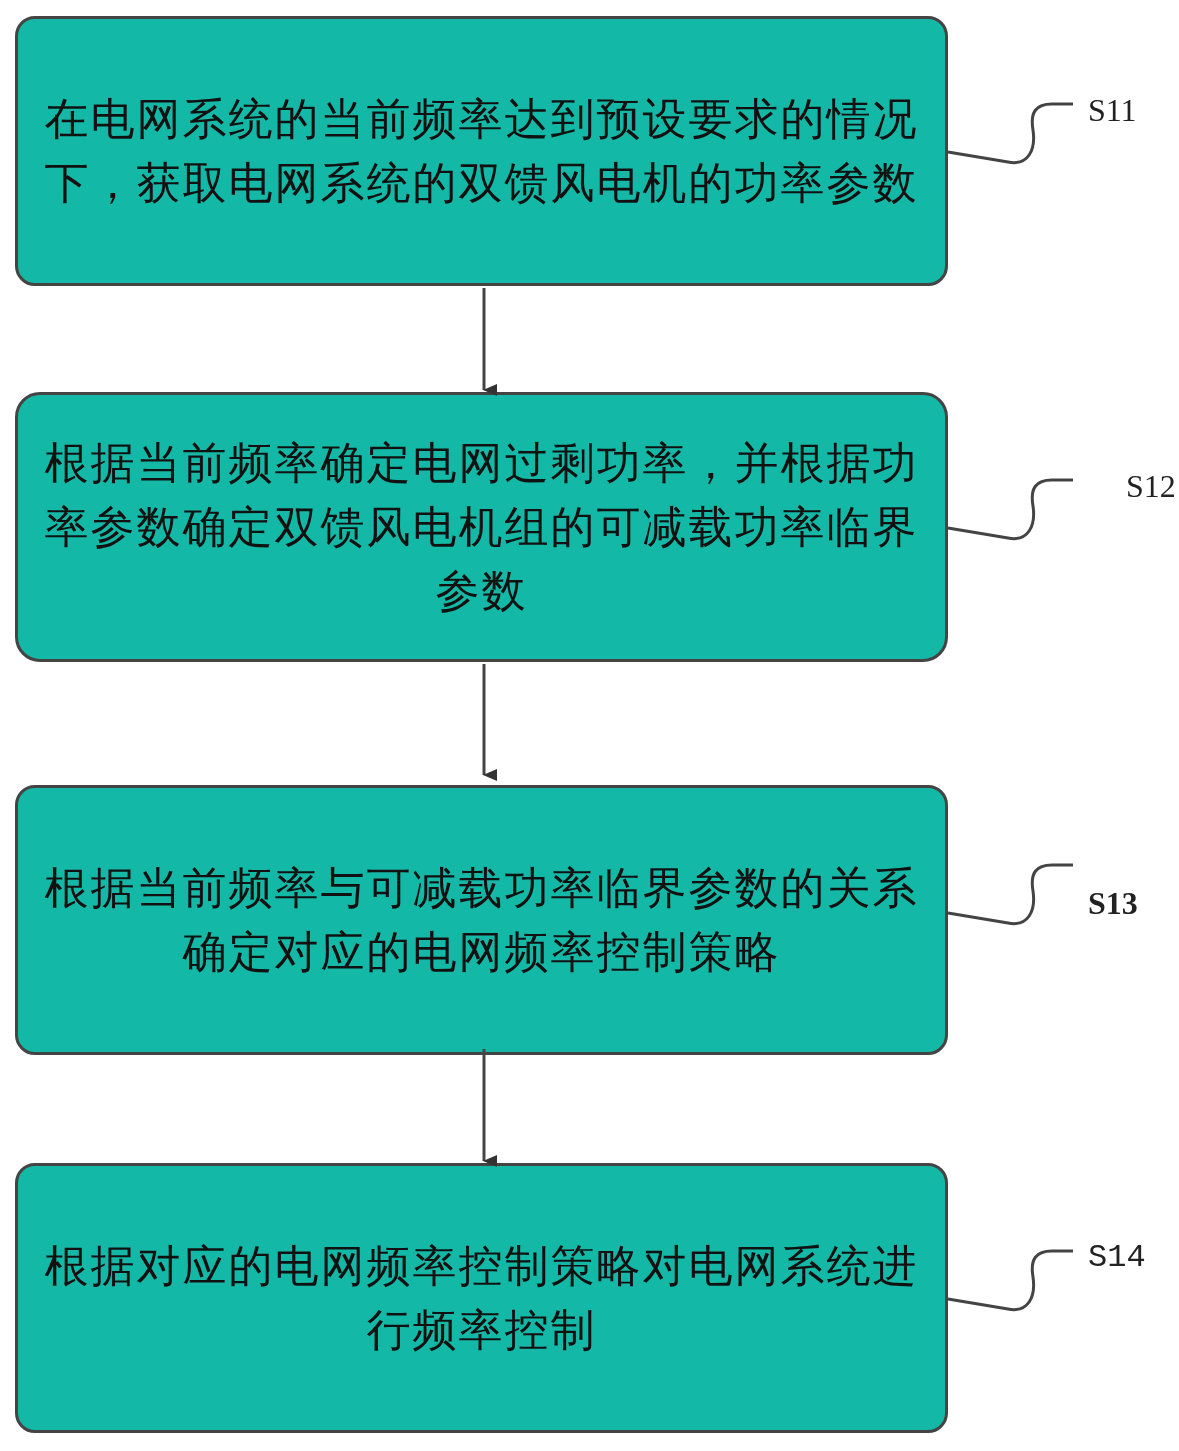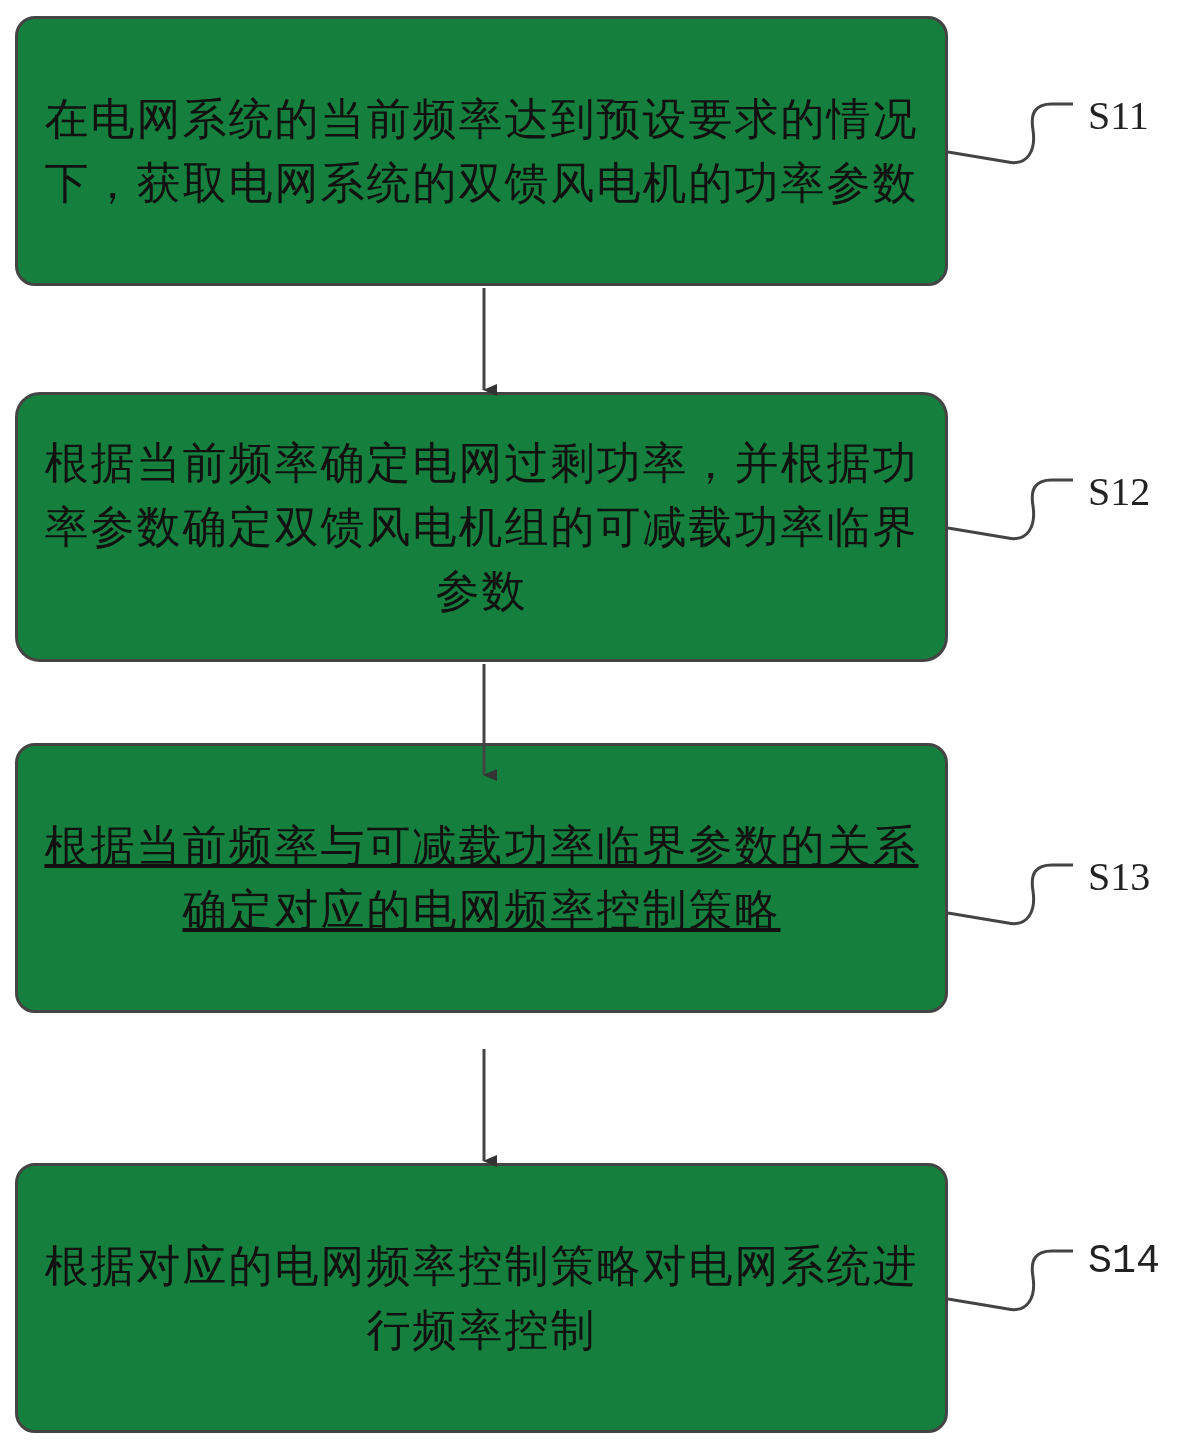--- a/index.html
+++ b/index.html
@@ -1,52 +1,52 @@
 <!DOCTYPE html>
 <html><head>
 <meta charset="utf-8">
 <style>
   html, body { margin: 0; padding: 0; background: #ffffff; }
   body { width: 1179px; height: 1451px; position: relative; overflow: hidden;
          font-family: "DejaVu Serif", "Liberation Serif", serif; color: #111; }
   .step-box {
     position: absolute; left: 15px; width: 933px; height: 270px;
-    border: 3px solid #444; border-radius: 20px; background: #15803d;
+    border: 3px solid #444; border-radius: 20px; background: #14b8a6;
     display: flex; align-items: center; justify-content: center;
     box-sizing: border-box;
   }
   .step-text {
     width: 880px; text-align: center; font-size: 44px; line-height: 64px;
     letter-spacing: 2px; color: #111;
   }
   .step-label {
-    position: absolute; left: 1088px; font-size: 40px;
+    position: absolute; left: 1088px; font-size: 32px;
     font-family: "Liberation Serif", "DejaVu Serif", serif; color: #222;
   }
   svg.overlay { position: absolute; left: 0; top: 0; }
 </style>
 </head>
 <body>
 
 <div class="step-box" style="top:16px;">
   <div class="step-text">在电网系统的当前频率达到预设要求的情况下，获取电网系统的双馈风电机的功率参数</div>
 </div>
 <div class="step-box" style="top:392px;border-radius:25px;">
   <div class="step-text">根据当前频率确定电网过剩功率，并根据功率参数确定双馈风电机组的可减载功率临界参数</div>
 </div>
-<div class="step-box" style="top:743px;text-decoration:underline;">
+<div class="step-box" style="top:785px;">
   <div class="step-text">根据当前频率与可减载功率临界参数的关系确定对应的电网频率控制策略</div>
 </div>
 <div class="step-box" style="top:1163px;">
   <div class="step-text">根据对应的电网频率控制策略对电网系统进行频率控制</div>
 </div>
 
 <div class="step-label" style="top:92px;">S11</div>
-<div class="step-label" style="top:468px;">S12</div>
-<div class="step-label" style="top:853px;">S13</div>
+<div class="step-label" style="top:468px;margin-left:38px;">S12</div>
+<div class="step-label" style="top:885px;font-weight:bold;">S13</div>
 <div class="step-label" style="top:1239px;font-family:Liberation Mono, monospace;">S14</div>
 
 <svg class="overlay" width="1179" height="1451">
   <defs>
     <marker id="arrowhead" markerWidth="12" markerHeight="14" refX="6" refY="13" orient="auto" markerUnits="userSpaceOnUse">
       <path d="M0,0 L12,0 L6,14 Z" fill="#333"></path>
     </marker>
   </defs>
   <g id="edges">
       <line x1="484" y1="288" x2="484" y2="390" stroke="#444444" stroke-width="3" marker-end="url(#arrowhead)"></line>

